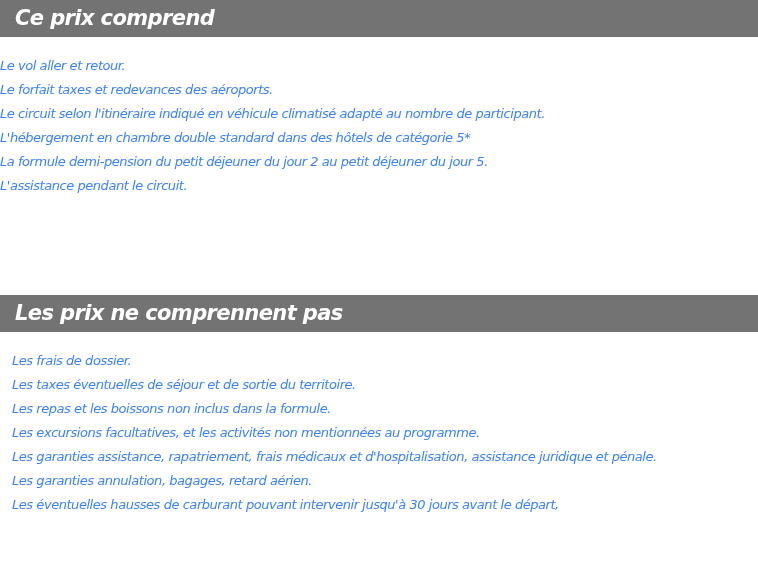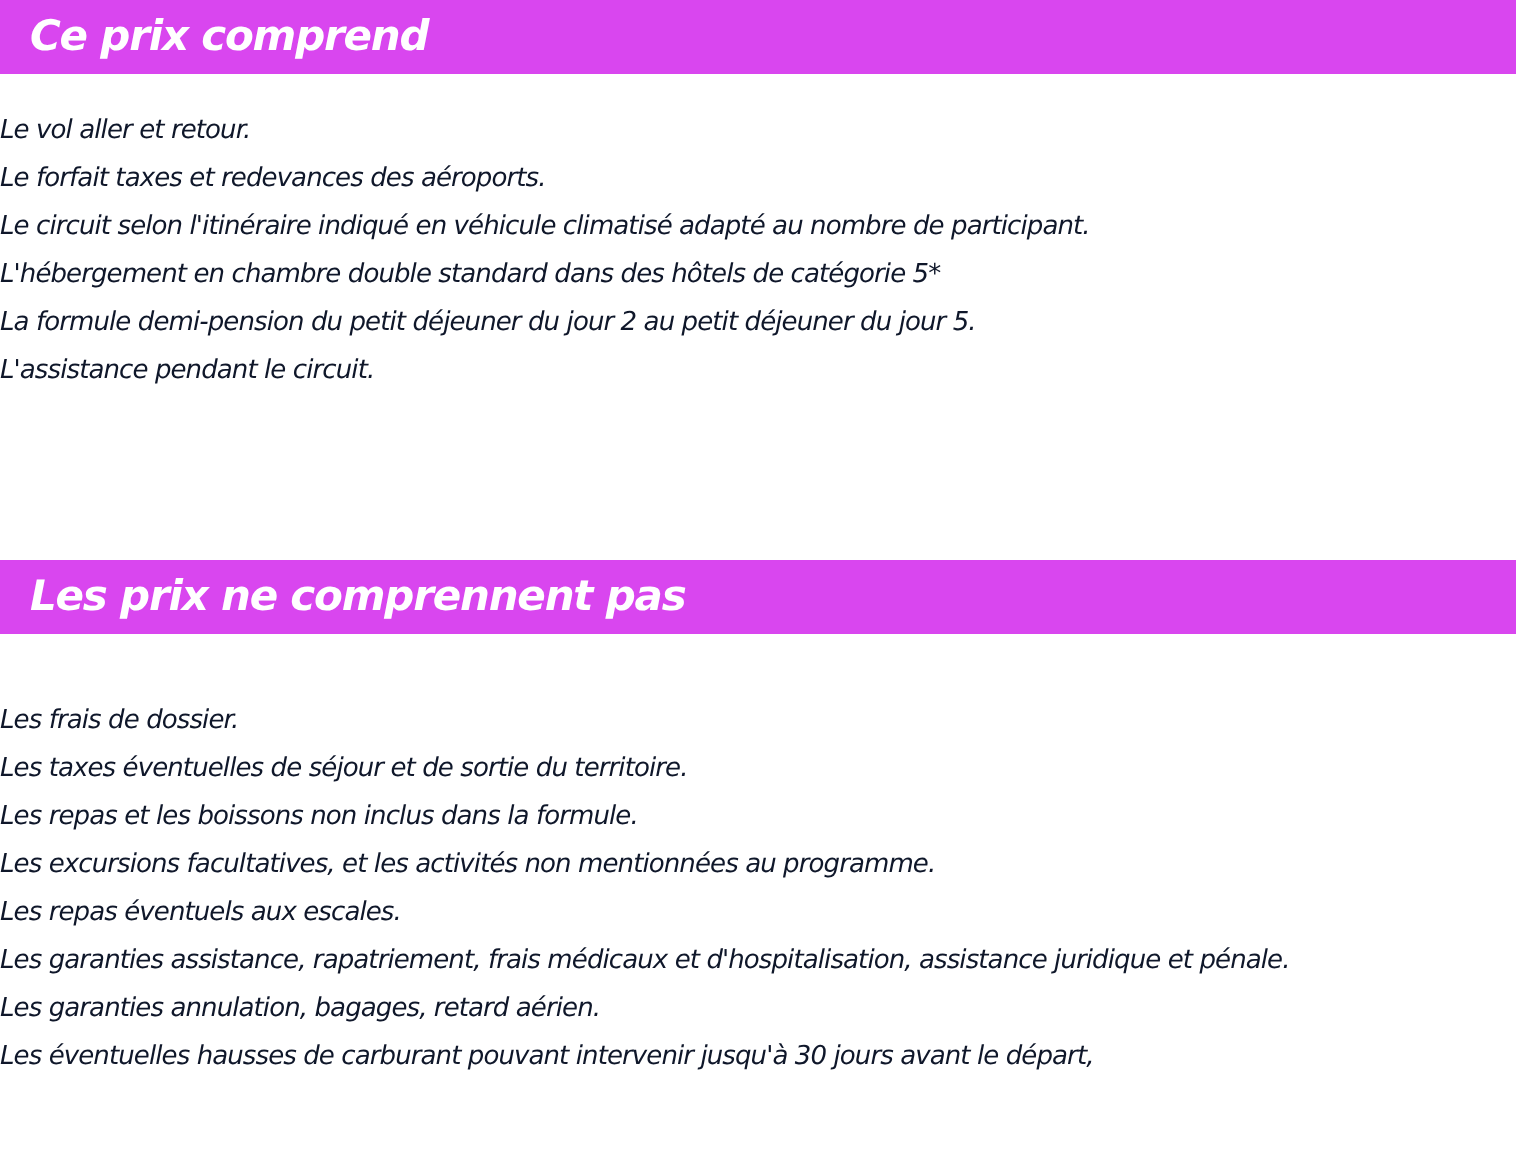--- a/index.html
+++ b/index.html
@@ -12,53 +12,53 @@
       height: 580px;
       overflow: hidden;
       position: relative;
       font-family: "DejaVu Sans", "Liberation Sans", sans-serif;
     }
     .section-header {
       position: absolute;
       left: 0;
       width: 758px;
       height: 37px;
-      background: #d946ef;
+      background: #737373;
       color: #ffffff;
       font-family: "DejaVu Sans", sans-serif;
       font-style: italic;
       font-weight: bold;
       font-size: 21px;
       line-height: 37px;
       padding-left: 15px;
       box-sizing: border-box;
       letter-spacing: -0.6px;
       white-space: nowrap;
     }
     #hdr1 { top: 0; }
-    #hdr2 { top: 280px; }
+    #hdr2 { top: 295px; }
 
     .item-list {
       position: absolute;
       left: 0;
       margin: 0;
       padding: 0;
       list-style: none;
     }
     #list1 { top: 54px; }
-    #list2 { top: 349px; }
+    #list2 { top: 349px; margin-left: 12px; }
 
     .item-list li {
       height: 24px;
       line-height: 24px;
       font-family: "DejaVu Sans", sans-serif;
       font-style: italic;
       font-size: 13px;
       letter-spacing: -0.45px;
-      color: #0f172a;
+      color: #3b82f6;
       white-space: nowrap;
     }
   </style>
 </head>
 <body>
 
 <div class="section-header" id="hdr1">Ce prix comprend</div>
 <ul class="item-list" id="list1">
   <li>Le vol aller et retour.</li>
   <li>Le forfait taxes et redevances des aéroports.</li>
@@ -67,17 +67,16 @@
   <li>La formule demi-pension du petit déjeuner du jour 2 au petit déjeuner du jour 5.</li>
   <li>L'assistance pendant le circuit.</li>
 </ul>
 
 <div class="section-header" id="hdr2">Les prix ne comprennent pas</div>
 <ul class="item-list" id="list2">
   <li>Les frais de dossier.</li>
   <li>Les taxes éventuelles de séjour et de sortie du territoire.</li>
   <li>Les repas et les boissons non inclus dans la formule.</li>
   <li>Les excursions facultatives, et les activités non mentionnées au programme.</li>
-  <li>Les repas éventuels aux escales.</li>
   <li>Les garanties assistance, rapatriement, frais médicaux et d'hospitalisation, assistance juridique et pénale.</li>
   <li>Les garanties annulation, bagages, retard aérien.</li>
   <li>Les éventuelles hausses de carburant pouvant intervenir jusqu'à 30 jours avant le départ,</li>
 </ul>
 
 </body></html>

